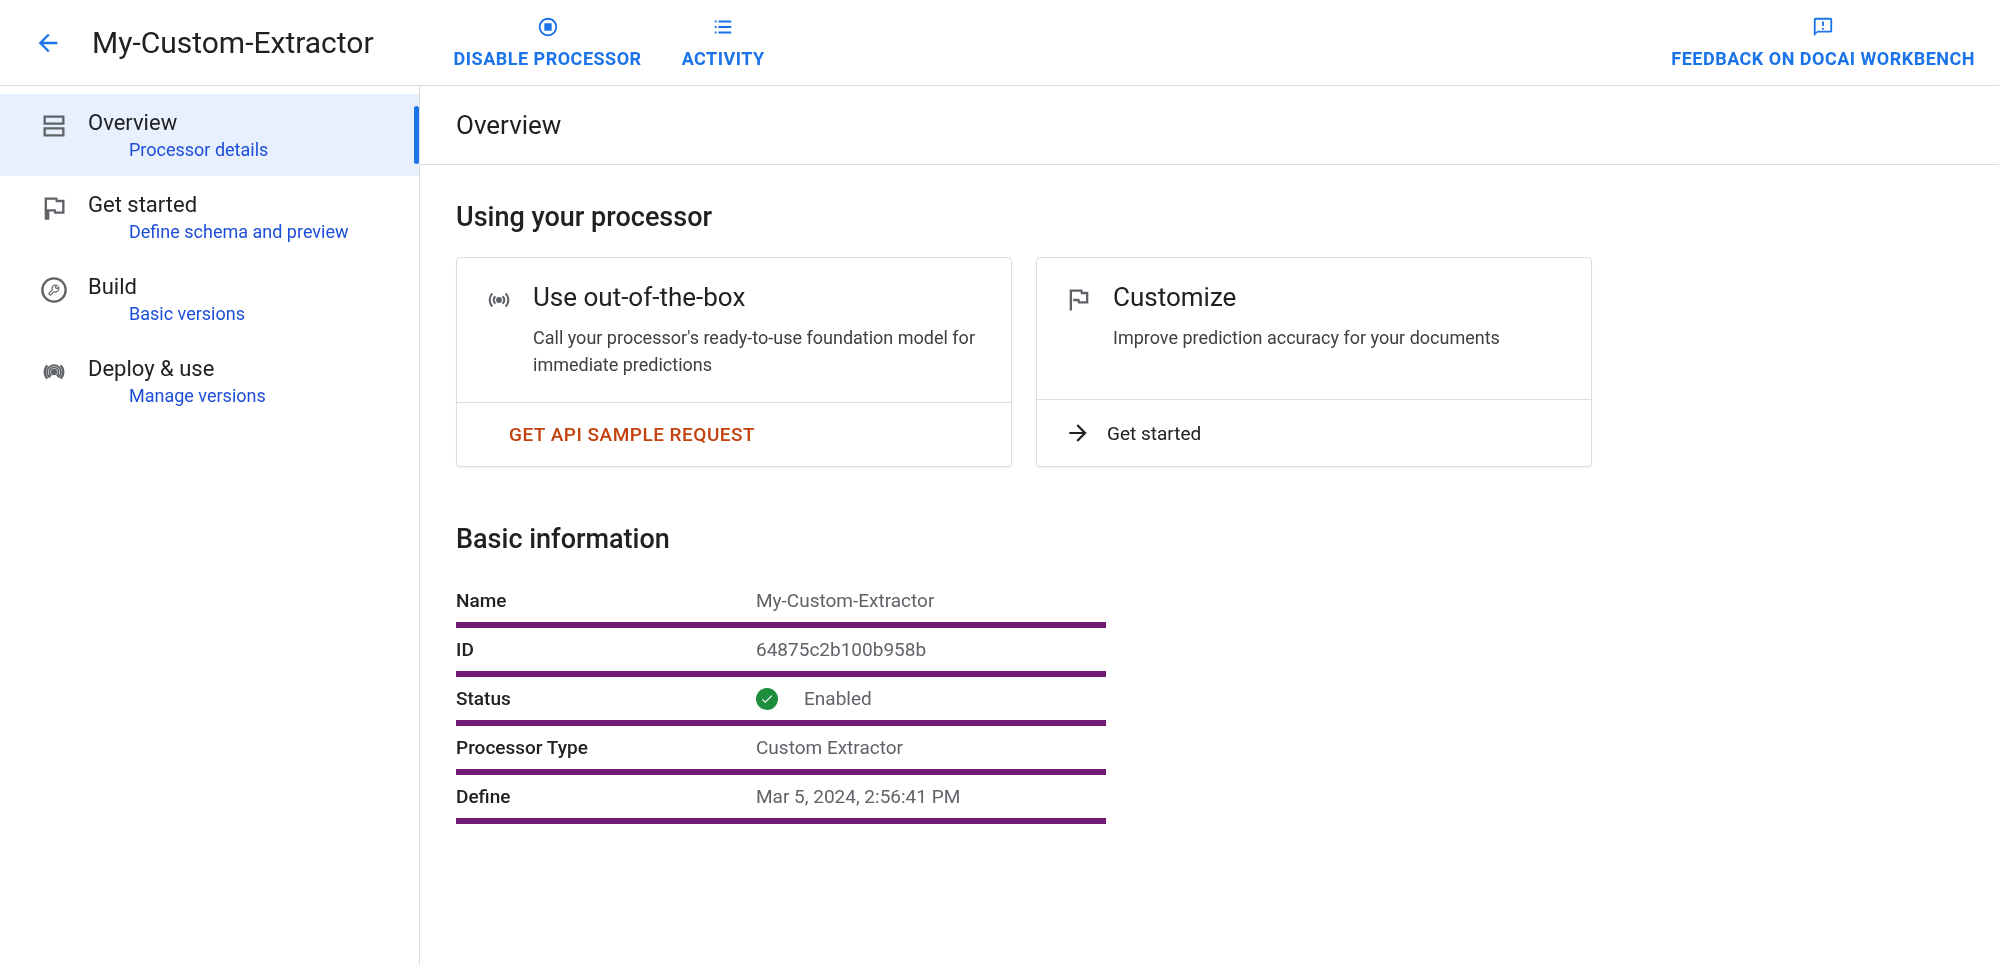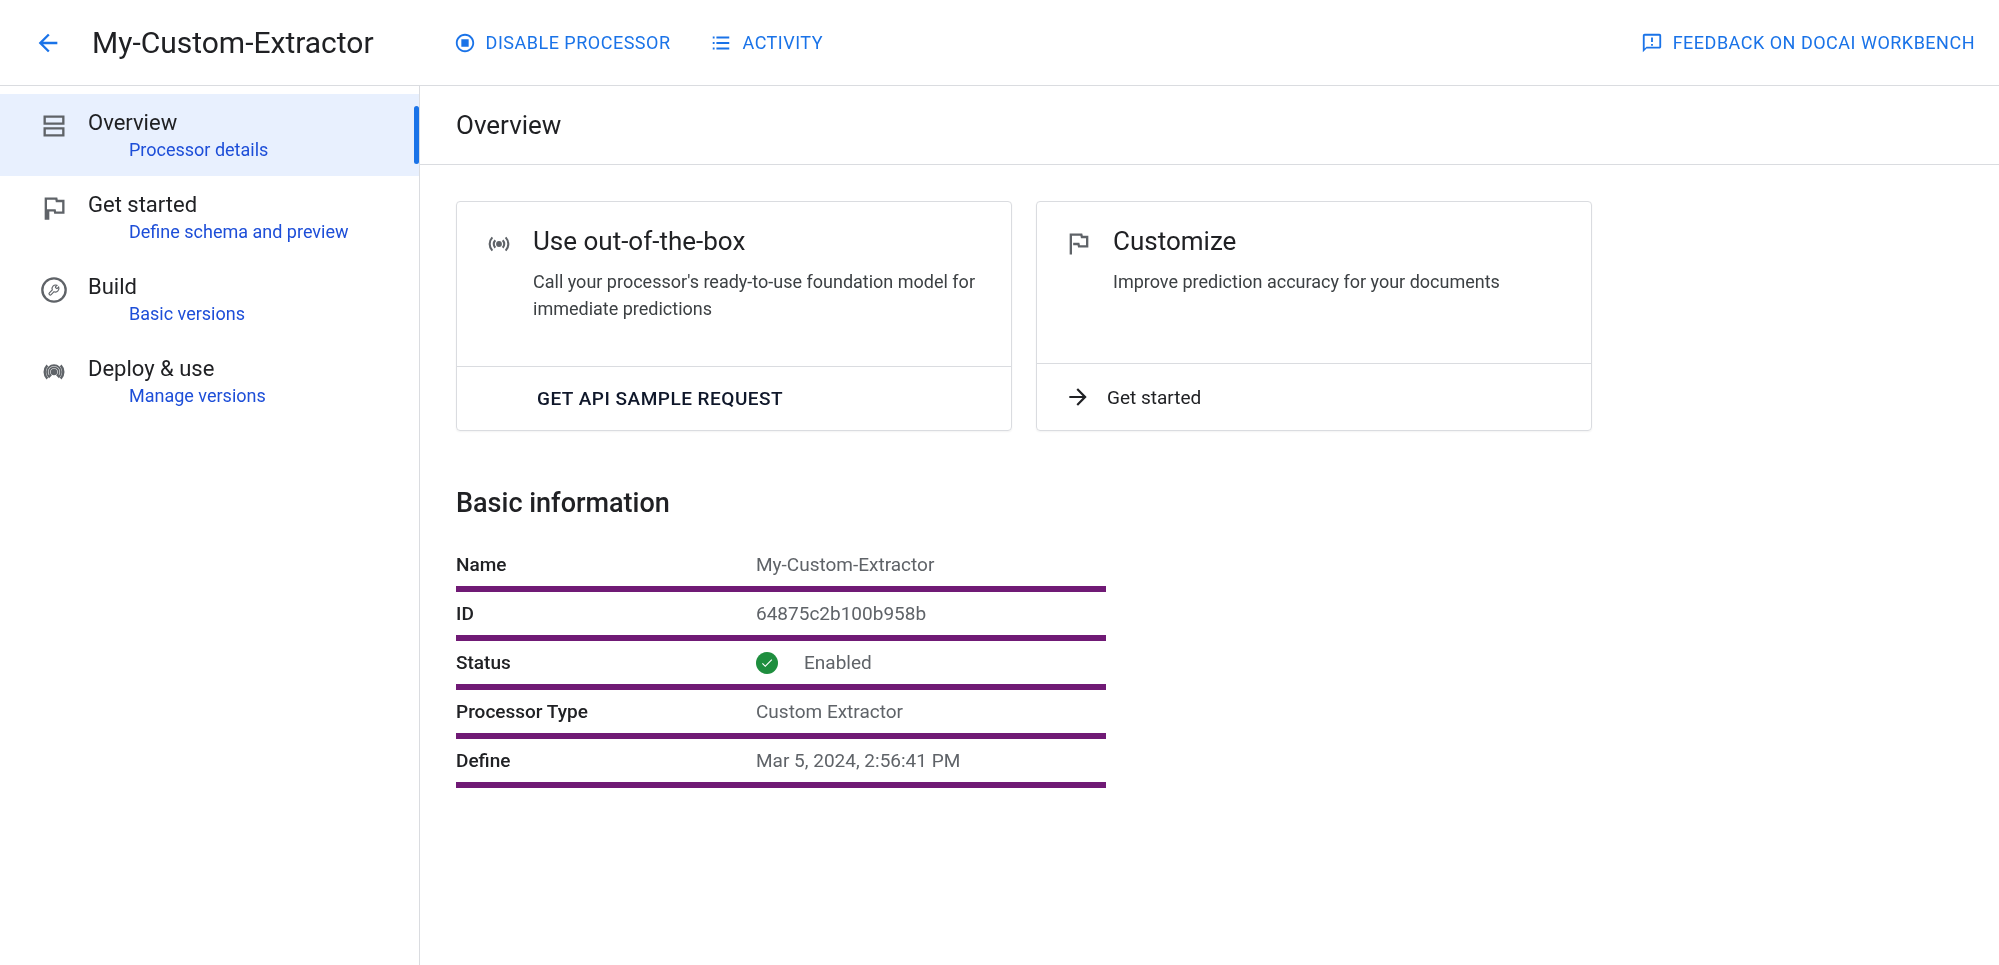--- a/index.html
+++ b/index.html
@@ -37,25 +37,26 @@
     display: flex;
     gap: 40px;
     align-items: center;
     flex: 1;
   }
   .header-action {
     display: flex;
     align-items: center;
     gap: 10px;
     color: #1a73e8;
-    font-weight: 400;
+    font-weight: 700;
     font-size: 18px;
     letter-spacing: 0.5px;
     cursor: pointer;
     text-transform: uppercase;
+    flex-direction: column;
   }
   .header-action.right {
     margin-left: auto;
     align-items: center;
   }
   .layout {
     display: flex;
     height: calc(100vh - 86px);
   }
   .sidebar {
@@ -134,21 +135,20 @@
     gap: 24px;
     margin-bottom: 56px;
   }
   .card {
     width: 556px;
     border: 1px solid #dadce0;
     border-radius: 4px;
     display: flex;
     flex-direction: column;
     box-shadow: 0 1px 2px rgba(0,0,0,0.05);
-    gap: 20px;
   }
   .card-body {
     padding: 24px 28px;
     display: flex;
     gap: 20px;
     flex: 1;
   }
   .card-icon {
     width: 28px;
     height: 28px;
@@ -171,27 +171,27 @@
     line-height: 1.5;
   }
   .card-footer {
     border-top: 1px solid #dadce0;
     padding: 20px 28px;
     display: flex;
     align-items: center;
     gap: 16px;
   }
   .card-link {
-    color: #0f172a;
+    color: #c2410c;
     font-weight: 500;
     font-size: 19px;
     letter-spacing: 0.5px;
     cursor: pointer;
     text-transform: uppercase;
-    margin-left: 52px;
+    margin-left: 24px;
   }
   .card-link-plain {
     color: #202124;
     font-size: 19px;
     cursor: pointer;
     display: flex;
     align-items: center;
     gap: 16px;
   }
   .info-table {
@@ -311,20 +311,21 @@
         <div class="sidebar-sub">Manage versions</div>
       </div>
     </div>
   </div>
 
   <div class="main">
     <div class="main-header">
       <div class="main-title">Overview</div>
     </div>
     <div class="content">
+      <div class="section-title">Using your processor</div>
       <div class="cards">
         <div class="card">
           <div class="card-body">
             <div class="card-icon">
               <svg width="28" height="28" viewBox="0 0 24 24" fill="currentColor">
                   <circle cx="12" cy="12" r="2.5"></circle>
                   <path d="M4 12c0-2.2.9-4.2 2.3-5.7M20 12c0-2.2-.9-4.2-2.3-5.7M4 12c0 2.2.9 4.2 2.3 5.7M20 12c0 2.2-.9 4.2-2.3 5.7M7.5 12c0-1.2.5-2.3 1.3-3.2M16.5 12c0-1.2-.5-2.3-1.3-3.2M7.5 12c0 1.2.5 2.3 1.3 3.2M16.5 12c0 1.2-.5 2.3-1.3 3.2" stroke="currentColor" stroke-width="1.8" fill="none"></path>
                 </svg>
             </div>
             <div class="card-text">

